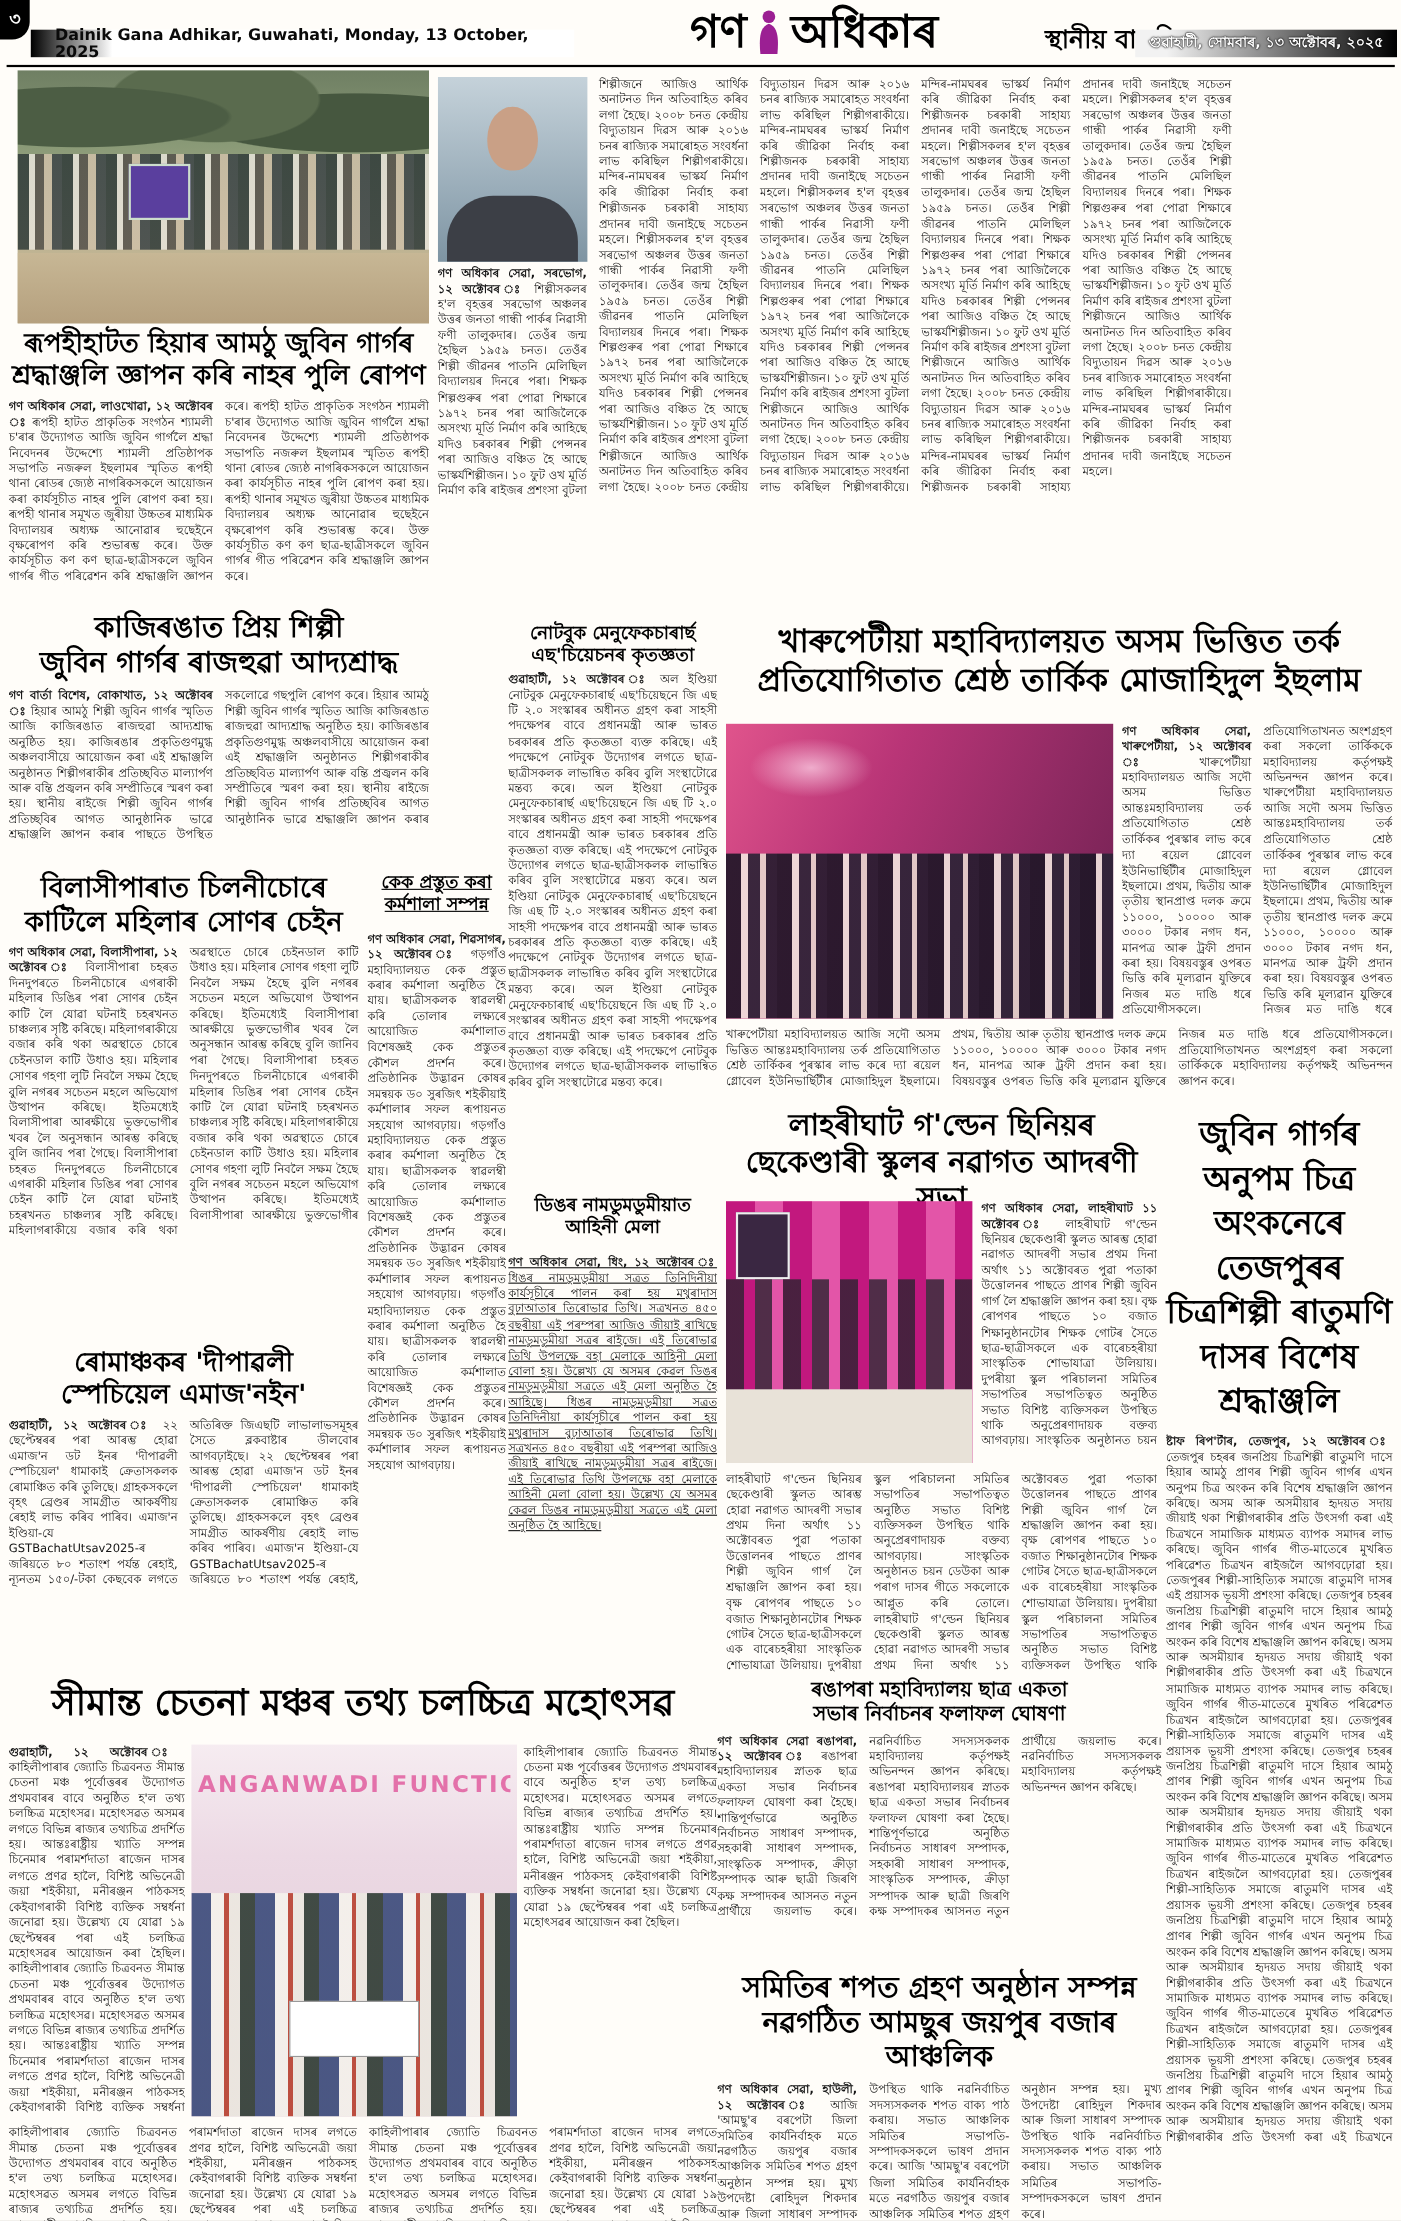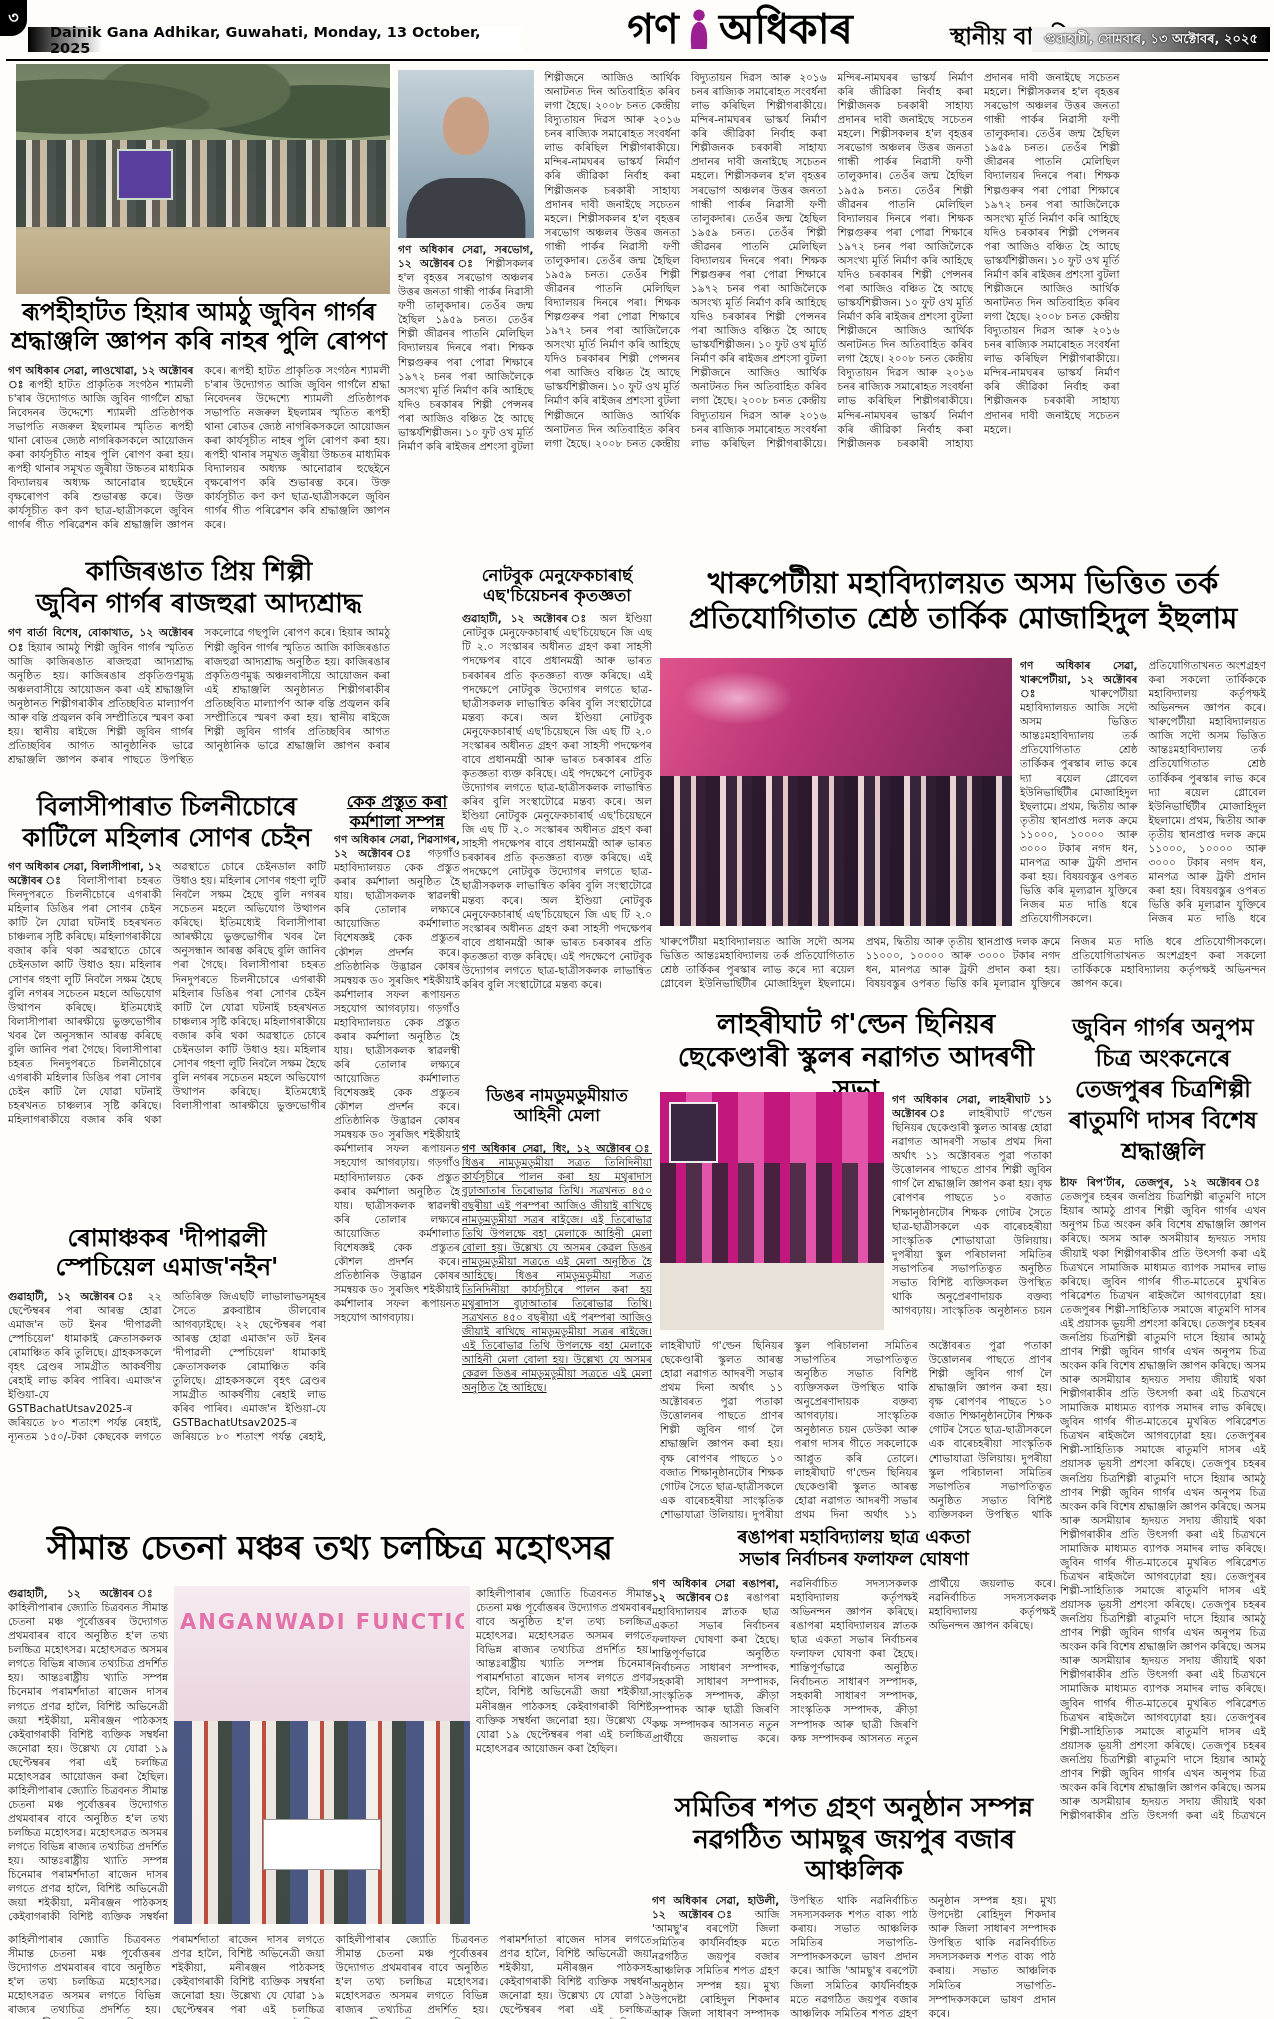--- a/index.html
+++ b/index.html
@@ -172,21 +172,21 @@
       <span class="dateline">গণ অধিকাৰ সেৱা, বিলাসীপাৰা, ১২ অক্টোবৰ ঃ</span>
       <span>বিলাসীপাৰা চহৰত দিনদুপৰতে চিলনীচোৰে এগৰাকী মহিলাৰ ডিঙিৰ পৰা সোণৰ চেইন কাটি লৈ যোৱা ঘটনাই চহৰখনত চাঞ্চল্যৰ সৃষ্টি কৰিছে। মহিলাগৰাকীয়ে বজাৰ কৰি থকা অৱস্থাতে চোৰে চেইনডাল কাটি উধাও হয়। মহিলাৰ সোণৰ গহণা লুটি নিবলৈ সক্ষম হৈছে বুলি নগৰৰ সচেতন মহলে অভিযোগ উত্থাপন কৰিছে। ইতিমধ্যেই বিলাসীপাৰা আৰক্ষীয়ে ভুক্তভোগীৰ খবৰ লৈ অনুসন্ধান আৰম্ভ কৰিছে বুলি জানিব পৰা গৈছে। বিলাসীপাৰা চহৰত দিনদুপৰতে চিলনীচোৰে এগৰাকী মহিলাৰ ডিঙিৰ পৰা সোণৰ চেইন কাটি লৈ যোৱা ঘটনাই চহৰখনত চাঞ্চল্যৰ সৃষ্টি কৰিছে। মহিলাগৰাকীয়ে বজাৰ কৰি থকা অৱস্থাতে চোৰে চেইনডাল কাটি উধাও হয়। মহিলাৰ সোণৰ গহণা লুটি নিবলৈ সক্ষম হৈছে বুলি নগৰৰ সচেতন মহলে অভিযোগ উত্থাপন কৰিছে। ইতিমধ্যেই বিলাসীপাৰা আৰক্ষীয়ে ভুক্তভোগীৰ খবৰ লৈ অনুসন্ধান আৰম্ভ কৰিছে বুলি জানিব পৰা গৈছে। বিলাসীপাৰা চহৰত দিনদুপৰতে চিলনীচোৰে এগৰাকী মহিলাৰ ডিঙিৰ পৰা সোণৰ চেইন কাটি লৈ যোৱা ঘটনাই চহৰখনত চাঞ্চল্যৰ সৃষ্টি কৰিছে। মহিলাগৰাকীয়ে বজাৰ কৰি থকা অৱস্থাতে চোৰে চেইনডাল কাটি উধাও হয়। মহিলাৰ সোণৰ গহণা লুটি নিবলৈ সক্ষম হৈছে বুলি নগৰৰ সচেতন মহলে অভিযোগ উত্থাপন কৰিছে। ইতিমধ্যেই বিলাসীপাৰা আৰক্ষীয়ে ভুক্তভোগীৰ খবৰ লৈ অনুসন্ধান আৰম্ভ কৰিছে বুলি জানিব পৰা গৈছে।</span>
     </div>
   </section>
 
   <section class="abs" style="left:334px;top:792px;width:126px;height:596px;">
     <h2 class="hl" style="font-size:16px;text-decoration:underline;">
       <span style="display:block">কেক প্ৰস্তুত কৰা</span>
       <span style="display:block">কৰ্মশালা সম্পন্ন</span>
     </h2>
-    <div class="body-cols" style="margin-top:1px;height:545px;column-count:1;">
+    <div class="body-cols" style="margin-top:16px;height:545px;column-count:1;">
       <span class="dateline">গণ অধিকাৰ সেৱা, শিৱসাগৰ, ১২ অক্টোবৰ ঃ</span>
       <span>গড়গাঁও মহাবিদ্যালয়ত কেক প্ৰস্তুত কৰাৰ কৰ্মশালা অনুষ্ঠিত হৈ যায়। ছাত্ৰীসকলক স্বাৱলম্বী কৰি তোলাৰ লক্ষ্যৰে আয়োজিত কৰ্মশালাত বিশেষজ্ঞই কেক প্ৰস্তুতৰ কৌশল প্ৰদৰ্শন কৰে। প্ৰতিষ্ঠানিক উদ্ভাৱন কোষৰ সমন্বয়ক ড০ সুৰজিৎ শইকীয়াই কৰ্মশালাৰ সফল ৰূপায়নত সহযোগ আগবঢ়ায়। গড়গাঁও মহাবিদ্যালয়ত কেক প্ৰস্তুত কৰাৰ কৰ্মশালা অনুষ্ঠিত হৈ যায়। ছাত্ৰীসকলক স্বাৱলম্বী কৰি তোলাৰ লক্ষ্যৰে আয়োজিত কৰ্মশালাত বিশেষজ্ঞই কেক প্ৰস্তুতৰ কৌশল প্ৰদৰ্শন কৰে। প্ৰতিষ্ঠানিক উদ্ভাৱন কোষৰ সমন্বয়ক ড০ সুৰজিৎ শইকীয়াই কৰ্মশালাৰ সফল ৰূপায়নত সহযোগ আগবঢ়ায়। গড়গাঁও মহাবিদ্যালয়ত কেক প্ৰস্তুত কৰাৰ কৰ্মশালা অনুষ্ঠিত হৈ যায়। ছাত্ৰীসকলক স্বাৱলম্বী কৰি তোলাৰ লক্ষ্যৰে আয়োজিত কৰ্মশালাত বিশেষজ্ঞই কেক প্ৰস্তুতৰ কৌশল প্ৰদৰ্শন কৰে। প্ৰতিষ্ঠানিক উদ্ভাৱন কোষৰ সমন্বয়ক ড০ সুৰজিৎ শইকীয়াই কৰ্মশালাৰ সফল ৰূপায়নত সহযোগ আগবঢ়ায়।</span>
     </div>
   </section>
 
   <section class="abs" style="left:660px;top:1008px;width:392px;height:514px;">
     <h2 class="hl" style="font-size:27px;">
       <span style="display:block">লাহৰীঘাট গ'ল্ডেন ছিনিয়ৰ</span>
       <span style="display:block">ছেকেণ্ডাৰী স্কুলৰ নৱাগত আদৰণী সভা</span>
     </h2>
@@ -198,21 +198,21 @@
     <div class="body-cols abs" style="left:232px;top:84px;width:160px;height:238px;column-count:1;">
       <span class="dateline">গণ অধিকাৰ সেৱা, লাহৰীঘাট ১১ অক্টোবৰ ঃ</span>
       <span>লাহৰীঘাট গ'ল্ডেন ছিনিয়ৰ ছেকেণ্ডাৰী স্কুলত আৰম্ভ হোৱা নৱাগত আদৰণী সভাৰ প্ৰথম দিনা অৰ্থাৎ ১১ অক্টোবৰত পুৱা পতাকা উত্তোলনৰ পাছতে প্ৰাণৰ শিল্পী জুবিন গাৰ্গ লৈ শ্ৰদ্ধাঞ্জলি জ্ঞাপন কৰা হয়। বৃক্ষ ৰোপণৰ পাছতে ১০ বজাত শিক্ষানুষ্ঠানটোৰ শিক্ষক গোটৰ সৈতে ছাত্ৰ-ছাত্ৰীসকলে এক বাৰেচহৰীয়া সাংস্কৃতিক শোভাযাত্ৰা উলিয়ায়। দুপৰীয়া স্কুল পৰিচালনা সমিতিৰ সভাপতিৰ সভাপতিত্বত অনুষ্ঠিত সভাত বিশিষ্ট ব্যক্তিসকল উপস্থিত থাকি অনুপ্ৰেৰণাদায়ক বক্তব্য আগবঢ়ায়। সাংস্কৃতিক অনুষ্ঠানত চয়ন ডেউকা আৰু পৰাগ দাসৰ গীতে সকলোকে আপ্লুত কৰি তোলে।</span>
     </div>
     <div class="body-cols abs" style="left:0;top:330px;width:392px;height:184px;column-count:3;">
       <span>লাহৰীঘাট গ'ল্ডেন ছিনিয়ৰ ছেকেণ্ডাৰী স্কুলত আৰম্ভ হোৱা নৱাগত আদৰণী সভাৰ প্ৰথম দিনা অৰ্থাৎ ১১ অক্টোবৰত পুৱা পতাকা উত্তোলনৰ পাছতে প্ৰাণৰ শিল্পী জুবিন গাৰ্গ লৈ শ্ৰদ্ধাঞ্জলি জ্ঞাপন কৰা হয়। বৃক্ষ ৰোপণৰ পাছতে ১০ বজাত শিক্ষানুষ্ঠানটোৰ শিক্ষক গোটৰ সৈতে ছাত্ৰ-ছাত্ৰীসকলে এক বাৰেচহৰীয়া সাংস্কৃতিক শোভাযাত্ৰা উলিয়ায়। দুপৰীয়া স্কুল পৰিচালনা সমিতিৰ সভাপতিৰ সভাপতিত্বত অনুষ্ঠিত সভাত বিশিষ্ট ব্যক্তিসকল উপস্থিত থাকি অনুপ্ৰেৰণাদায়ক বক্তব্য আগবঢ়ায়। সাংস্কৃতিক অনুষ্ঠানত চয়ন ডেউকা আৰু পৰাগ দাসৰ গীতে সকলোকে আপ্লুত কৰি তোলে। লাহৰীঘাট গ'ল্ডেন ছিনিয়ৰ ছেকেণ্ডাৰী স্কুলত আৰম্ভ হোৱা নৱাগত আদৰণী সভাৰ প্ৰথম দিনা অৰ্থাৎ ১১ অক্টোবৰত পুৱা পতাকা উত্তোলনৰ পাছতে প্ৰাণৰ শিল্পী জুবিন গাৰ্গ লৈ শ্ৰদ্ধাঞ্জলি জ্ঞাপন কৰা হয়। বৃক্ষ ৰোপণৰ পাছতে ১০ বজাত শিক্ষানুষ্ঠানটোৰ শিক্ষক গোটৰ সৈতে ছাত্ৰ-ছাত্ৰীসকলে এক বাৰেচহৰীয়া সাংস্কৃতিক শোভাযাত্ৰা উলিয়ায়। দুপৰীয়া স্কুল পৰিচালনা সমিতিৰ সভাপতিৰ সভাপতিত্বত অনুষ্ঠিত সভাত বিশিষ্ট ব্যক্তিসকল উপস্থিত থাকি অনুপ্ৰেৰণাদায়ক বক্তব্য আগবঢ়ায়। সাংস্কৃতিক অনুষ্ঠানত চয়ন ডেউকা আৰু পৰাগ দাসৰ গীতে সকলোকে আপ্লুত কৰি তোলে।</span>
     </div>
   </section>
 
   <section class="abs" style="left:1060px;top:1012px;width:206px;height:1000px;">
-    <h2 class="hl" style="font-size:23px;line-height:1.35;">জুবিন গাৰ্গৰ অনুপম চিত্ৰ অংকনেৰে তেজপুৰৰ চিত্ৰশিল্পী ৰাতুমণি দাসৰ বিশেষ শ্ৰদ্ধাঞ্জলি</h2>
+    <h2 class="hl" style="font-size:30px;line-height:1.35;">জুবিন গাৰ্গৰ অনুপম চিত্ৰ অংকনেৰে তেজপুৰৰ চিত্ৰশিল্পী ৰাতুমণি দাসৰ বিশেষ শ্ৰদ্ধাঞ্জলি</h2>
     <div class="body-cols" style="margin-top:8px;height:650px;column-count:1;">
       <span class="dateline">ষ্টাফ ৰিপ'ৰ্টাৰ, তেজপুৰ, ১২ অক্টোবৰ ঃ</span>
       <span>তেজপুৰ চহৰৰ জনপ্ৰিয় চিত্ৰশিল্পী ৰাতুমণি দাসে হিয়াৰ আমঠু প্ৰাণৰ শিল্পী জুবিন গাৰ্গৰ এখন অনুপম চিত্ৰ অংকন কৰি বিশেষ শ্ৰদ্ধাঞ্জলি জ্ঞাপন কৰিছে। অসম আৰু অসমীয়াৰ হৃদয়ত সদায় জীয়াই থকা শিল্পীগৰাকীৰ প্ৰতি উৎসৰ্গা কৰা এই চিত্ৰখনে সামাজিক মাধ্যমত ব্যাপক সমাদৰ লাভ কৰিছে। জুবিন গাৰ্গৰ গীত-মাতেৰে মুখৰিত পৰিৱেশত চিত্ৰখন ৰাইজলৈ আগবঢ়োৱা হয়। তেজপুৰৰ শিল্পী-সাহিত্যিক সমাজে ৰাতুমণি দাসৰ এই প্ৰয়াসক ভূয়সী প্ৰশংসা কৰিছে। তেজপুৰ চহৰৰ জনপ্ৰিয় চিত্ৰশিল্পী ৰাতুমণি দাসে হিয়াৰ আমঠু প্ৰাণৰ শিল্পী জুবিন গাৰ্গৰ এখন অনুপম চিত্ৰ অংকন কৰি বিশেষ শ্ৰদ্ধাঞ্জলি জ্ঞাপন কৰিছে। অসম আৰু অসমীয়াৰ হৃদয়ত সদায় জীয়াই থকা শিল্পীগৰাকীৰ প্ৰতি উৎসৰ্গা কৰা এই চিত্ৰখনে সামাজিক মাধ্যমত ব্যাপক সমাদৰ লাভ কৰিছে। জুবিন গাৰ্গৰ গীত-মাতেৰে মুখৰিত পৰিৱেশত চিত্ৰখন ৰাইজলৈ আগবঢ়োৱা হয়। তেজপুৰৰ শিল্পী-সাহিত্যিক সমাজে ৰাতুমণি দাসৰ এই প্ৰয়াসক ভূয়সী প্ৰশংসা কৰিছে। তেজপুৰ চহৰৰ জনপ্ৰিয় চিত্ৰশিল্পী ৰাতুমণি দাসে হিয়াৰ আমঠু প্ৰাণৰ শিল্পী জুবিন গাৰ্গৰ এখন অনুপম চিত্ৰ অংকন কৰি বিশেষ শ্ৰদ্ধাঞ্জলি জ্ঞাপন কৰিছে। অসম আৰু অসমীয়াৰ হৃদয়ত সদায় জীয়াই থকা শিল্পীগৰাকীৰ প্ৰতি উৎসৰ্গা কৰা এই চিত্ৰখনে সামাজিক মাধ্যমত ব্যাপক সমাদৰ লাভ কৰিছে। জুবিন গাৰ্গৰ গীত-মাতেৰে মুখৰিত পৰিৱেশত চিত্ৰখন ৰাইজলৈ আগবঢ়োৱা হয়। তেজপুৰৰ শিল্পী-সাহিত্যিক সমাজে ৰাতুমণি দাসৰ এই প্ৰয়াসক ভূয়সী প্ৰশংসা কৰিছে। তেজপুৰ চহৰৰ জনপ্ৰিয় চিত্ৰশিল্পী ৰাতুমণি দাসে হিয়াৰ আমঠু প্ৰাণৰ শিল্পী জুবিন গাৰ্গৰ এখন অনুপম চিত্ৰ অংকন কৰি বিশেষ শ্ৰদ্ধাঞ্জলি জ্ঞাপন কৰিছে। অসম আৰু অসমীয়াৰ হৃদয়ত সদায় জীয়াই থকা শিল্পীগৰাকীৰ প্ৰতি উৎসৰ্গা কৰা এই চিত্ৰখনে সামাজিক মাধ্যমত ব্যাপক সমাদৰ লাভ কৰিছে। জুবিন গাৰ্গৰ গীত-মাতেৰে মুখৰিত পৰিৱেশত চিত্ৰখন ৰাইজলৈ আগবঢ়োৱা হয়। তেজপুৰৰ শিল্পী-সাহিত্যিক সমাজে ৰাতুমণি দাসৰ এই প্ৰয়াসক ভূয়সী প্ৰশংসা কৰিছে। তেজপুৰ চহৰৰ জনপ্ৰিয় চিত্ৰশিল্পী ৰাতুমণি দাসে হিয়াৰ আমঠু প্ৰাণৰ শিল্পী জুবিন গাৰ্গৰ এখন অনুপম চিত্ৰ অংকন কৰি বিশেষ শ্ৰদ্ধাঞ্জলি জ্ঞাপন কৰিছে। অসম আৰু অসমীয়াৰ হৃদয়ত সদায় জীয়াই থকা শিল্পীগৰাকীৰ প্ৰতি উৎসৰ্গা কৰা এই চিত্ৰখনে সামাজিক মাধ্যমত ব্যাপক সমাদৰ লাভ কৰিছে। জুবিন গাৰ্গৰ গীত-মাতেৰে মুখৰিত পৰিৱেশত চিত্ৰখন ৰাইজলৈ আগবঢ়োৱা হয়। তেজপুৰৰ শিল্পী-সাহিত্যিক সমাজে ৰাতুমণি দাসৰ এই প্ৰয়াসক ভূয়সী প্ৰশংসা কৰিছে।</span>
     </div>
   </section>
 
   <section class="abs" style="left:462px;top:1086px;width:190px;height:312px;">
     <h2 class="hl" style="font-size:16.5px;">
       <span style="display:block">ডিঙৰ নামডুমডুমীয়াত</span>
       <span style="display:block">আহিনী মেলা</span>

